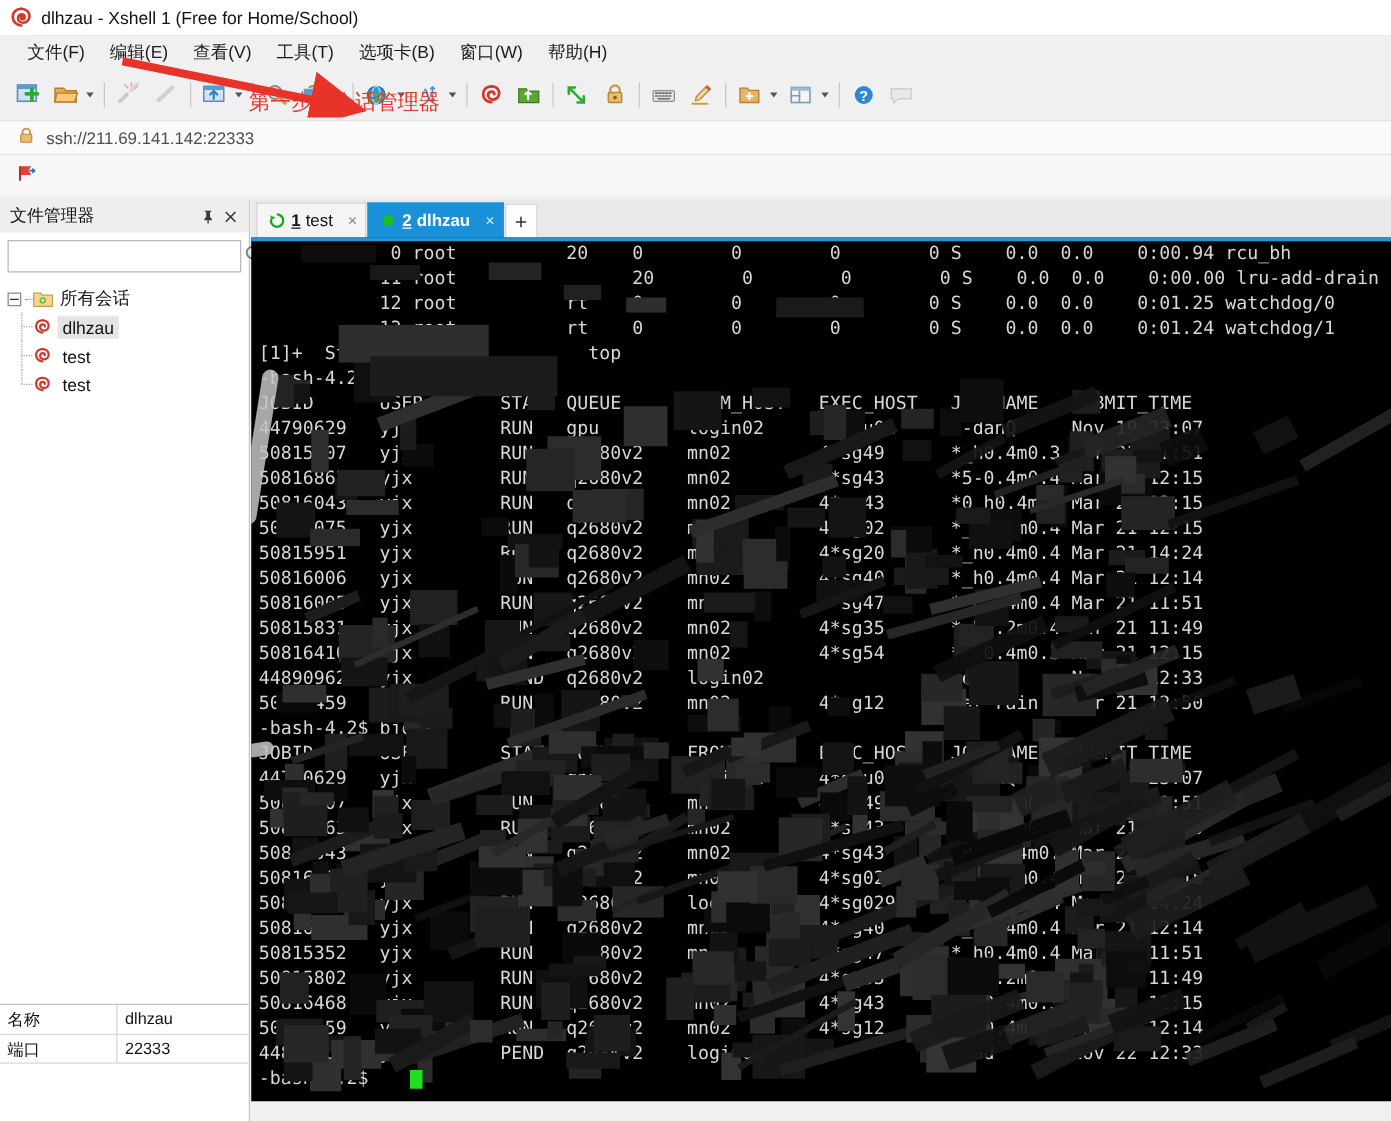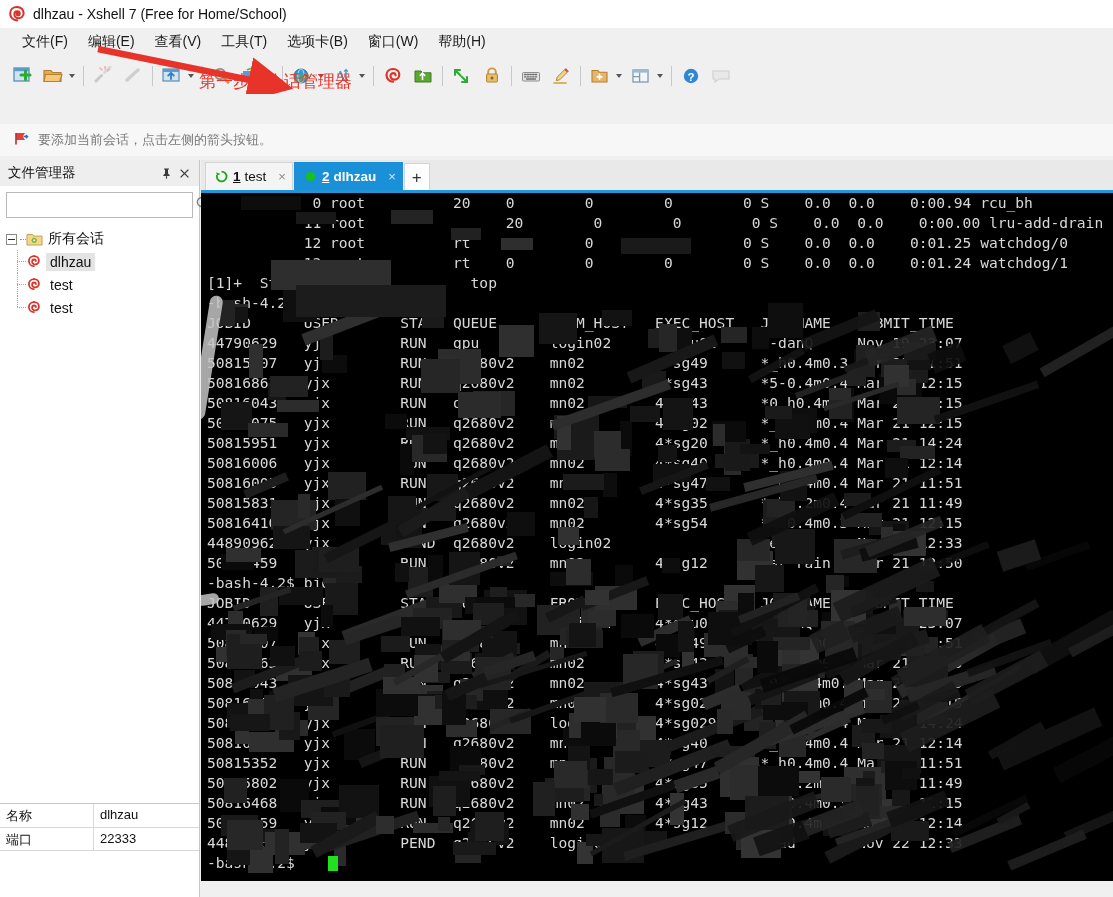--- a/index.html
+++ b/index.html
@@ -189,21 +189,21 @@
 
 <div id="app">
 
   <div id="titlebar">
     <span class="app-icon">
       <svg width="18" height="18" viewBox="0 0 18 18">
         <path d="M9 2c4 0 6.6 2.8 6.6 6 0 3-2.3 5.2-5 5.2-2.4 0-4.2-1.7-4.2-3.7 0-1.8 1.3-3.1 2.9-3.1 1.4 0 2.4 1 2.4 2.2 0 1-.7 1.8-1.6 1.8-.7 0-1.3-.5-1.3-1.2 0-.5.3-.9.8-.9" fill="none" stroke="#d6352b" stroke-width="2.1" stroke-linecap="round"></path>
         <path d="M9 2C5 2 2.2 4.7 2.2 8.4c0 3.9 3 7 6.9 7" fill="none" stroke="#d6352b" stroke-width="2.1" stroke-linecap="round"></path>
       </svg>
     </span>
-    <span class="title-text">dlhzau - Xshell 7 (Free for Home/School)</span>
+    <span class="title-text">dlhzau - Xshell 1 (Free for Home/School)</span>
   </div>
 
   <div id="menubar">
     <div class="menu-item">文件(F)</div>
     <div class="menu-item">编辑(E)</div>
     <div class="menu-item">查看(V)</div>
     <div class="menu-item">工具(T)</div>
     <div class="menu-item">选项卡(B)</div>
     <div class="menu-item">窗口(W)</div>
     <div class="menu-item">帮助(H)</div>
@@ -394,30 +394,38 @@
     </div>
     <div class="tb-gap"></div>
 
     <div class="tb disabled">
       <svg width="22" height="20" viewBox="0 0 22 20">
         <path d="M3 5h16v8H9l-4 3.2V13H3z" fill="#dcdcdc" stroke="#9a9a9a" stroke-width="1.1"></path>
       </svg>
     </div>
   </div>
 
+  <div id="addressbar">
+    <span>
+      <svg width="14" height="15" viewBox="0 0 14 15">
+        <path d="M4 6.5V4.9a3 3 0 0 1 6 0v1.6" fill="none" stroke="#c99a4b" stroke-width="1.6"></path>
+        <rect x="2.6" y="6.4" width="8.8" height="6.4" rx="1" fill="#e8bd6e" stroke="#b5873a" stroke-width=".9"></rect>
+      </svg>
+    </span>
+    <span class="addr-text">ssh://211.69.141.142:22333</span>
+  </div>
 
   <div id="hintbar">
     <span>
       <svg width="15" height="15" viewBox="0 0 15 15">
         <path d="M2 2h9l-2.2 3.4L11 9H2z" fill="#e0413a"></path>
         <path d="M2 2v11.5" stroke="#b53029" stroke-width="1.6"></path>
         <path d="M9.5 5.5h3.8M11.8 3.9l1.9 1.7-1.9 1.7" stroke="#2f6fc0" stroke-width="1.3" fill="none"></path>
       </svg>
     </span>
-    <span class="hint-text">要添加当前会话，点击左侧的箭头按钮。</span>
   </div>
 
   <div id="sessmgr">
     <div id="sess-header">
       <span class="sess-title">文件管理器</span>
       <span class="hbtn">
         <svg width="13" height="13" viewBox="0 0 13 13">
           <path d="M4 1.5h5v1H8v4l1.6 1.6v1H3.4v-1L5 6.5v-4H4z" fill="#3a3a3a"></path>
           <path d="M6.5 9.1v2.6" stroke="#3a3a3a" stroke-width="1.1"></path>
         </svg>

